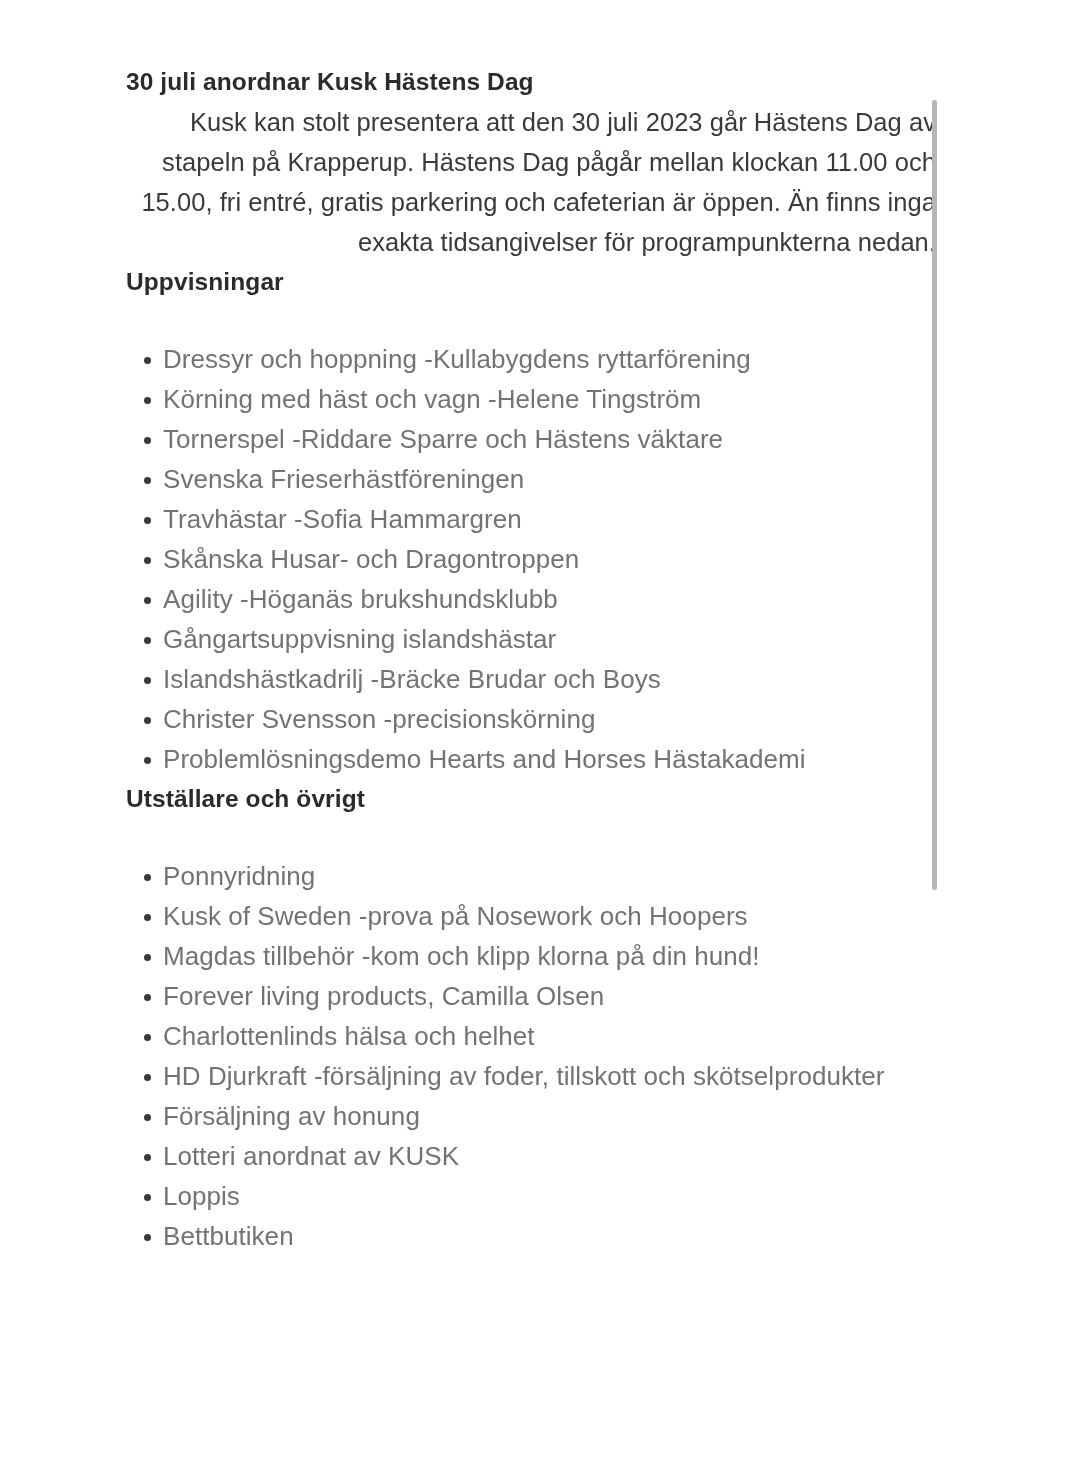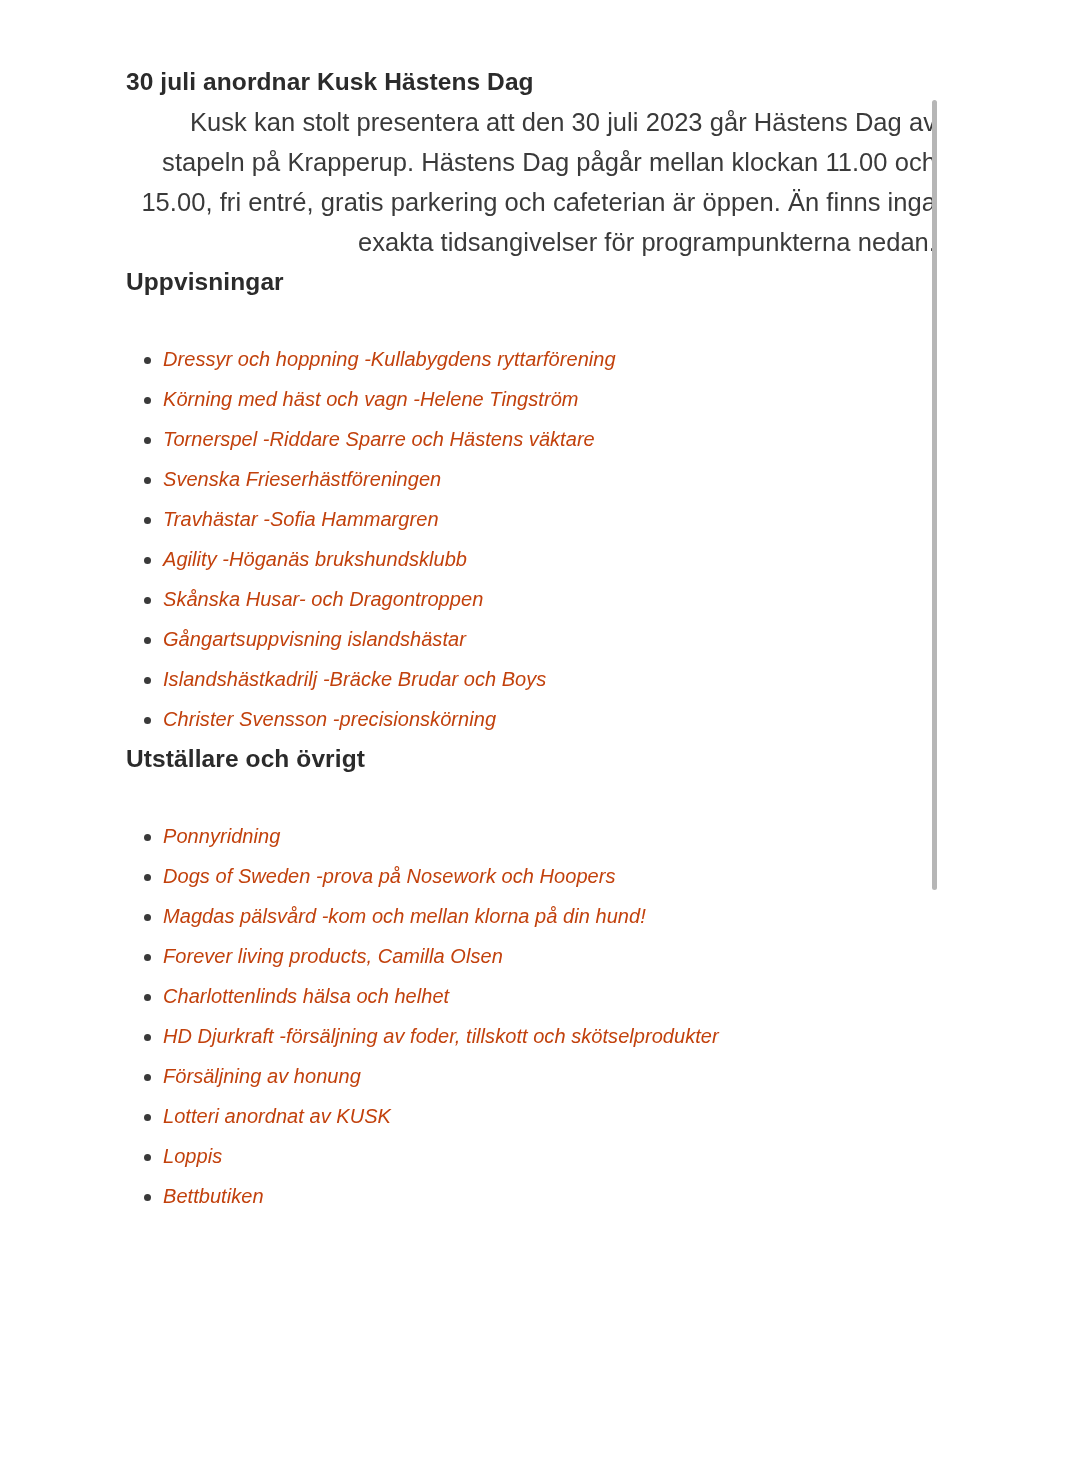--- a/index.html
+++ b/index.html
@@ -65,28 +65,27 @@
     margin: 0;
     padding: 0;
   }
 
   .list-block {
     margin-top: 37px;
   }
 
   .bullet-item {
     position: relative;
-    font-size: 20px;
+    font-size: 26px;
     font-weight: 400;
-    color: #c2410c;
+    color: #737373;
     line-height: 40px;
     padding-left: 37px;
     letter-spacing: 0.05px;
     white-space: nowrap;
-    font-style: italic;
   }
 
   .bullet-item::before {
     content: "";
     position: absolute;
     left: 18px;
     top: 18px;
     width: 7px;
     height: 7px;
     border-radius: 50%;
@@ -124,33 +123,34 @@
     <p class="paragraph">Kusk kan stolt presentera att den 30 juli 2023 går Hästens Dag av stapeln på Krapperup. Hästens Dag pågår mellan klockan 11.00 och 15.00, fri entré, gratis parkering och cafeterian är öppen. Än finns inga exakta tidsangivelser för programpunkterna nedan.</p>
 
     <h2 class="section-heading heading-block">Uppvisningar</h2>
 
     <ul class="bullet-list list-block">
       <li class="bullet-item">Dressyr och hoppning -Kullabygdens ryttarförening</li>
       <li class="bullet-item">Körning med häst och vagn -Helene Tingström</li>
       <li class="bullet-item">Tornerspel -Riddare Sparre och Hästens väktare</li>
       <li class="bullet-item">Svenska Frieserhästföreningen</li>
       <li class="bullet-item">Travhästar -Sofia Hammargren</li>
+      <li class="bullet-item">Skånska Husar- och Dragontroppen</li>
       <li class="bullet-item">Agility -Höganäs brukshundsklubb</li>
-      <li class="bullet-item">Skånska Husar- och Dragontroppen</li>
       <li class="bullet-item">Gångartsuppvisning islandshästar</li>
       <li class="bullet-item">Islandshästkadrilj -Bräcke Brudar och Boys</li>
       <li class="bullet-item">Christer Svensson -precisionskörning</li>
+      <li class="bullet-item">Problemlösningsdemo Hearts and Horses Hästakademi</li>
     </ul>
 
     <h2 class="section-heading heading-block">Utställare och övrigt</h2>
 
     <ul class="bullet-list list-block">
       <li class="bullet-item">Ponnyridning</li>
-      <li class="bullet-item">Dogs of Sweden -prova på Nosework och Hoopers</li>
-      <li class="bullet-item">Magdas pälsvård -kom och mellan klorna på din hund!</li>
+      <li class="bullet-item">Kusk of Sweden -prova på Nosework och Hoopers</li>
+      <li class="bullet-item">Magdas tillbehör -kom och klipp klorna på din hund!</li>
       <li class="bullet-item">Forever living products, Camilla Olsen</li>
       <li class="bullet-item">Charlottenlinds hälsa och helhet</li>
       <li class="bullet-item">HD Djurkraft -försäljning av foder, tillskott och skötselprodukter</li>
       <li class="bullet-item">Försäljning av honung</li>
       <li class="bullet-item">Lotteri anordnat av KUSK</li>
       <li class="bullet-item">Loppis</li>
       <li class="bullet-item">Bettbutiken</li>
     </ul>
 
   </div>

